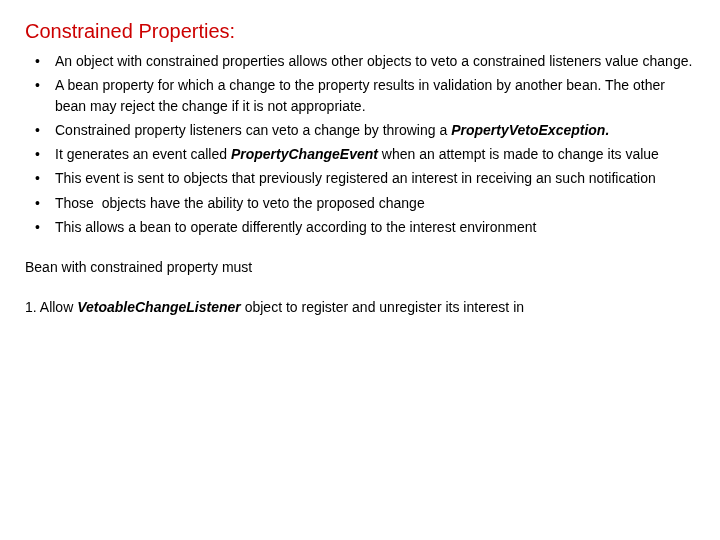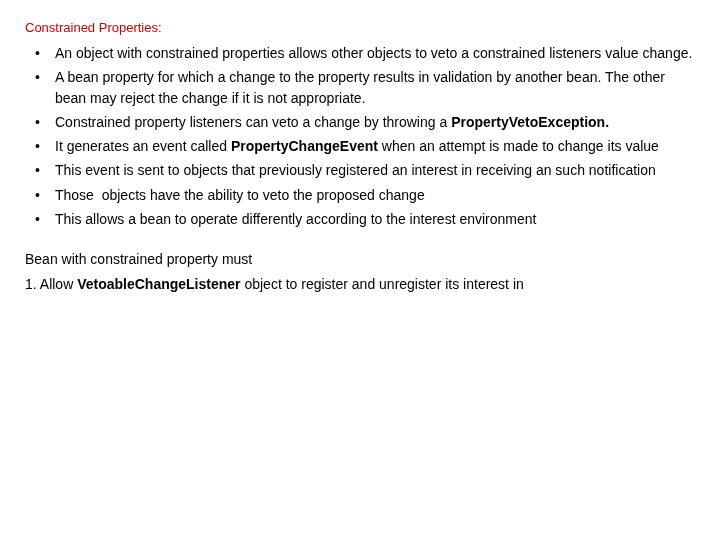--- a/index.html
+++ b/index.html
@@ -12,21 +12,21 @@
       height: 540px;
       background: #ffffff;
       font-family: Arial, sans-serif;
       font-size: 14px;
       color: #000000;
       padding: 20px 25px;
       overflow: hidden;
     }
     .title {
       color: #cc0000;
-      font-size: 13px;
+      font-size: 20px;
       margin-bottom: 8px;
     }
     .bullet-list {
       list-style: none;
       margin-left: 10px;
       margin-bottom: 6px;
     }
     .bullet-list li {
       display: flex;
       align-items: flex-start;
@@ -35,23 +35,24 @@
     }
     .bullet-list li .bullet {
       min-width: 16px;
       margin-right: 4px;
     }
     .bullet-list li .text {
       flex: 1;
     }
     .bold {
       font-weight: bold;
+      font-style: italic;
     }
     .numbered-section {
-      margin-top: 4px;
+      margin-top: 19px;
       line-height: 1.45;
     }
     .numbered-section p {
       margin-bottom: 3px;
     }
     .indent {
       margin-left: 30px;
     }
     .bean-line {
       margin-top: 20px;

